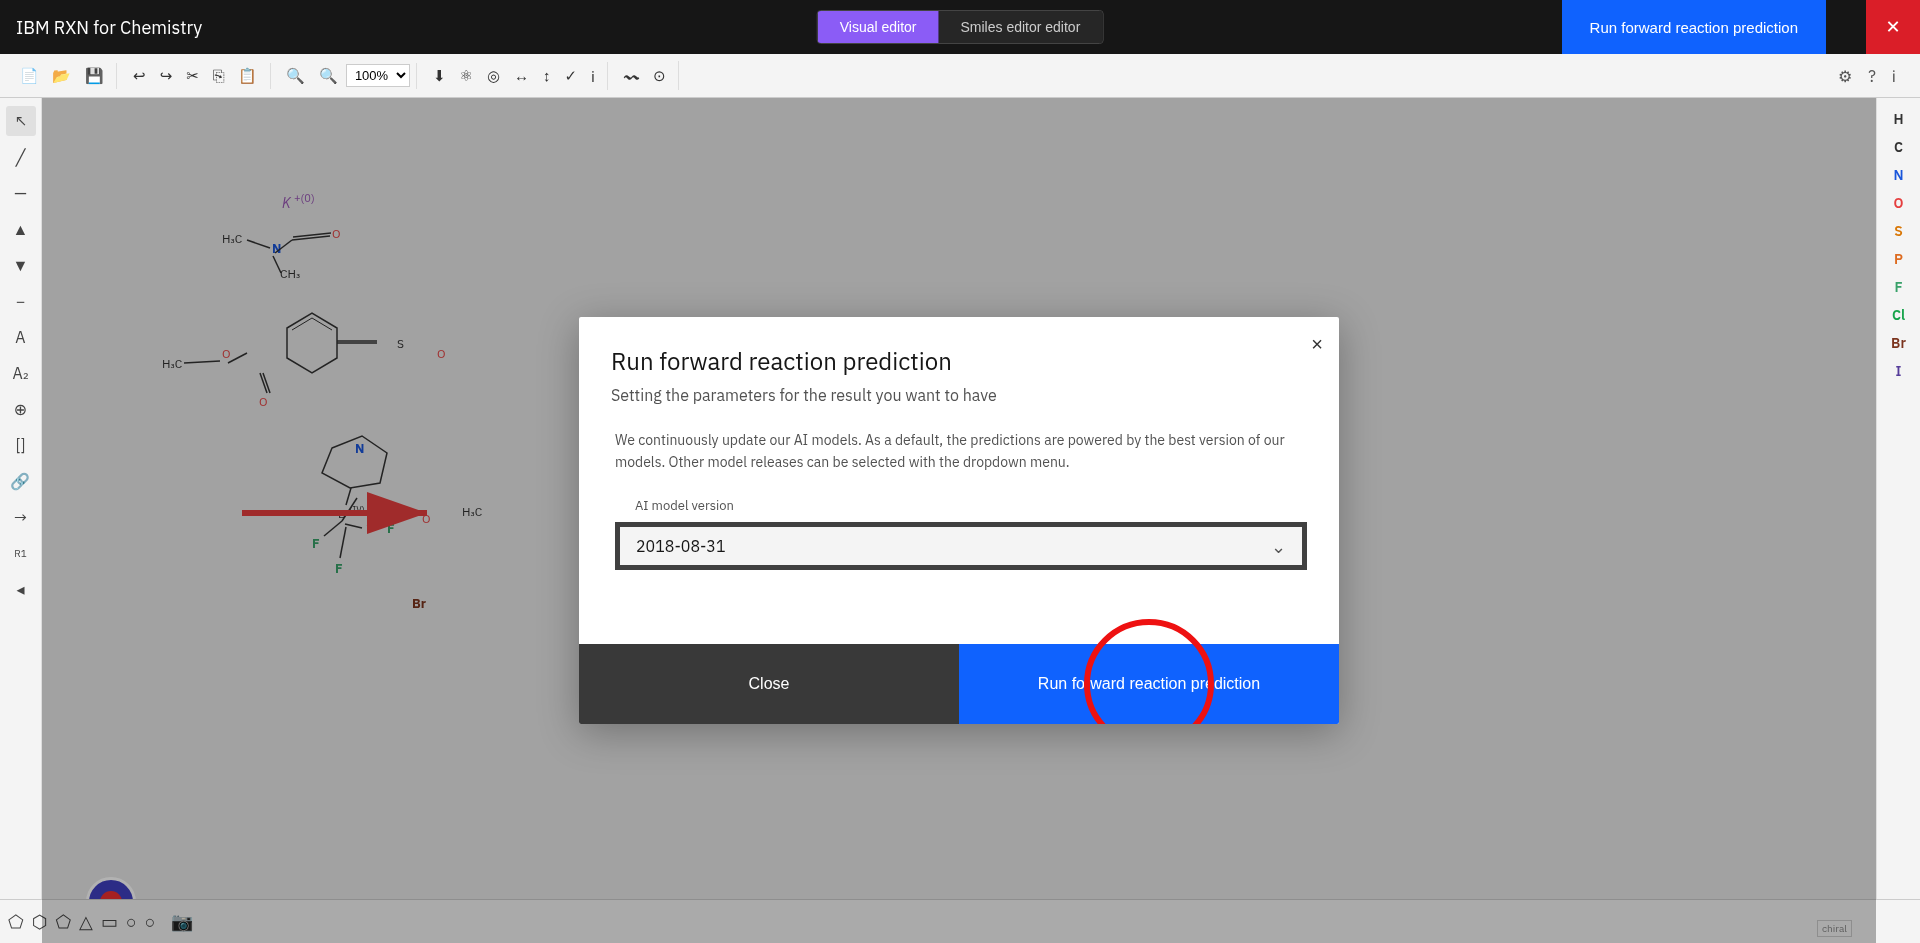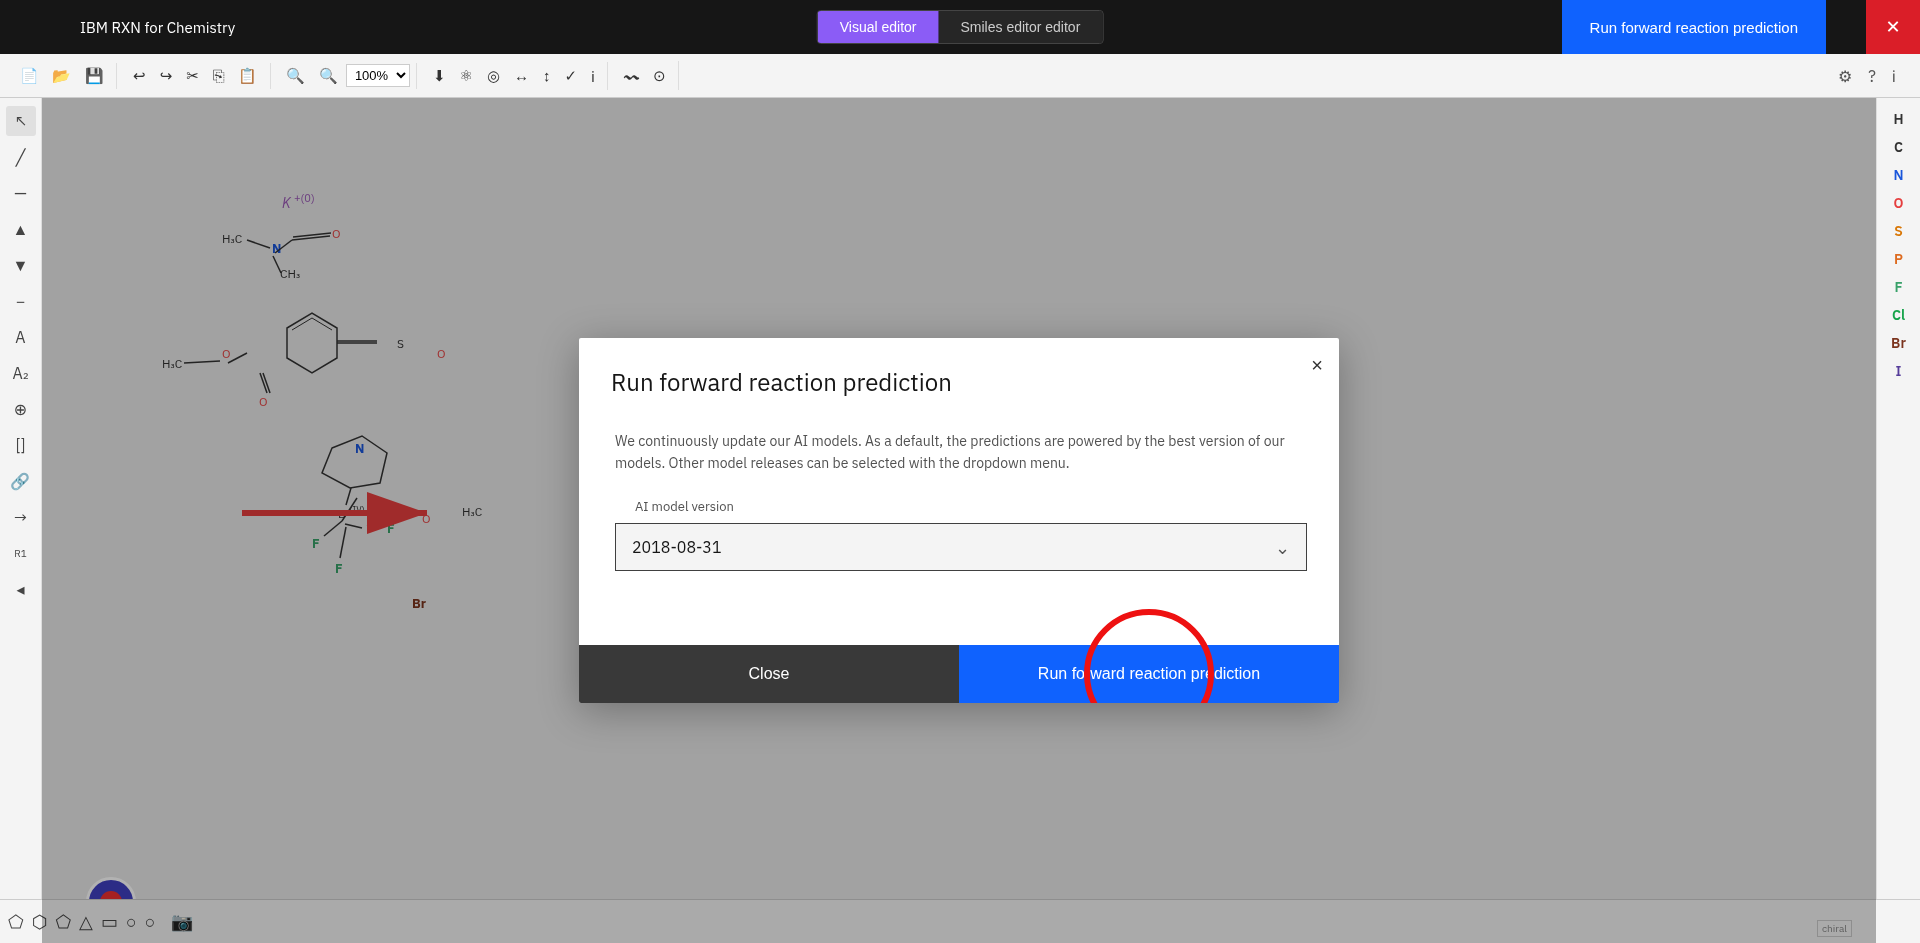--- a/index.html
+++ b/index.html
@@ -4,22 +4,22 @@
   <style>
     * { box-sizing: border-box; margin: 0; padding: 0; }
     body { width: 1920px; height: 943px; overflow: hidden; font-family: 'IBM Plex Sans', Arial, sans-serif; background: #e0e0e0; position: relative; }
 
     
     #top-nav {
       display: flex; align-items: center; height: 54px;
       background: #161616; color: #fff; position: relative; z-index: 10;
     }
     #app-title {
-      padding: 0 36px; font-size: 15px; font-weight: 400; white-space: nowrap; color: #fff;
-      display: flex; align-items: center; gap: 6px; margin-left: 44px;
+      padding: 0 16px; font-size: 18px; font-weight: 400; white-space: nowrap; color: #fff;
+      display: flex; align-items: center; gap: 6px;
     }
     #editor-tabs {
       position: absolute; left: 50%; transform: translateX(-50%);
       display: flex; border: 1px solid #444; border-radius: 4px; overflow: hidden;
     }
     .editor-tab {
       padding: 8px 22px; font-size: 14px; cursor: pointer; color: #ccc;
       background: #262626; border: none; outline: none;
     }
     .editor-tab.active { background: #8b5cf6; color: #fff; }
@@ -131,29 +131,29 @@
     #modal-body {
       padding: 24px 32px 32px 36px;
     }
     #modal-desc {
       font-size: 14px; color: #525252; line-height: 1.6; margin-bottom: 24px;
     }
     #ai-model-label {
       font-size: 13px; color: #525252; margin-bottom: 8px; margin-left: 20px;
     }
     #model-select-wrapper {
-      border: 1px solid #404040; background: #f4f4f4;
+      border: 5px solid #404040; background: #f4f4f4;
       display: flex; align-items: center; padding: 0 16px;
       height: 48px; cursor: pointer; position: relative;
     }
     #model-select-value { flex: 1; font-size: 16px; color: #161616; }
     #model-select-chevron { font-size: 18px; color: #555; }
 
     #modal-footer {
-      display: flex; height: 58px; margin-top: 42px;
+      display: flex; height: 80px; margin-top: 42px;
     }
     #modal-close-footer {
       flex: 1; background: #393939; color: #fff; border: none;
       font-size: 16px; cursor: pointer;
     }
     #modal-run-btn {
       flex: 1; background: #0f62fe; color: #fff; border: none;
       font-size: 16px; cursor: pointer;
     }
 
@@ -328,20 +328,21 @@
           </marker>
         </defs>
         <line x1="0" y1="25" x2="185" y2="25" stroke="#e53e3e" stroke-width="6" marker-end="url(#arrowhead)"></line>
       </svg>
     </div>
 
     <div id="modal-backdrop">
       <div id="modal">
         <div id="modal-header">
           <div id="modal-title">Run forward reaction prediction</div>
+          <div id="modal-subtitle">Setting the parameters for the result you want to have</div>
           <button id="modal-close-btn">×</button>
         </div>
         <div id="modal-body">
           <p id="modal-desc">We continuously update our AI models. As a default, the predictions are powered by the best version of our models. Other model releases can be selected with the dropdown menu.</p>
           <div id="ai-model-label">AI model version</div>
           <div id="model-select-wrapper">
             <span id="model-select-value">2018-08-31</span>
             <span id="model-select-chevron">⌄</span>
           </div>
         </div>

